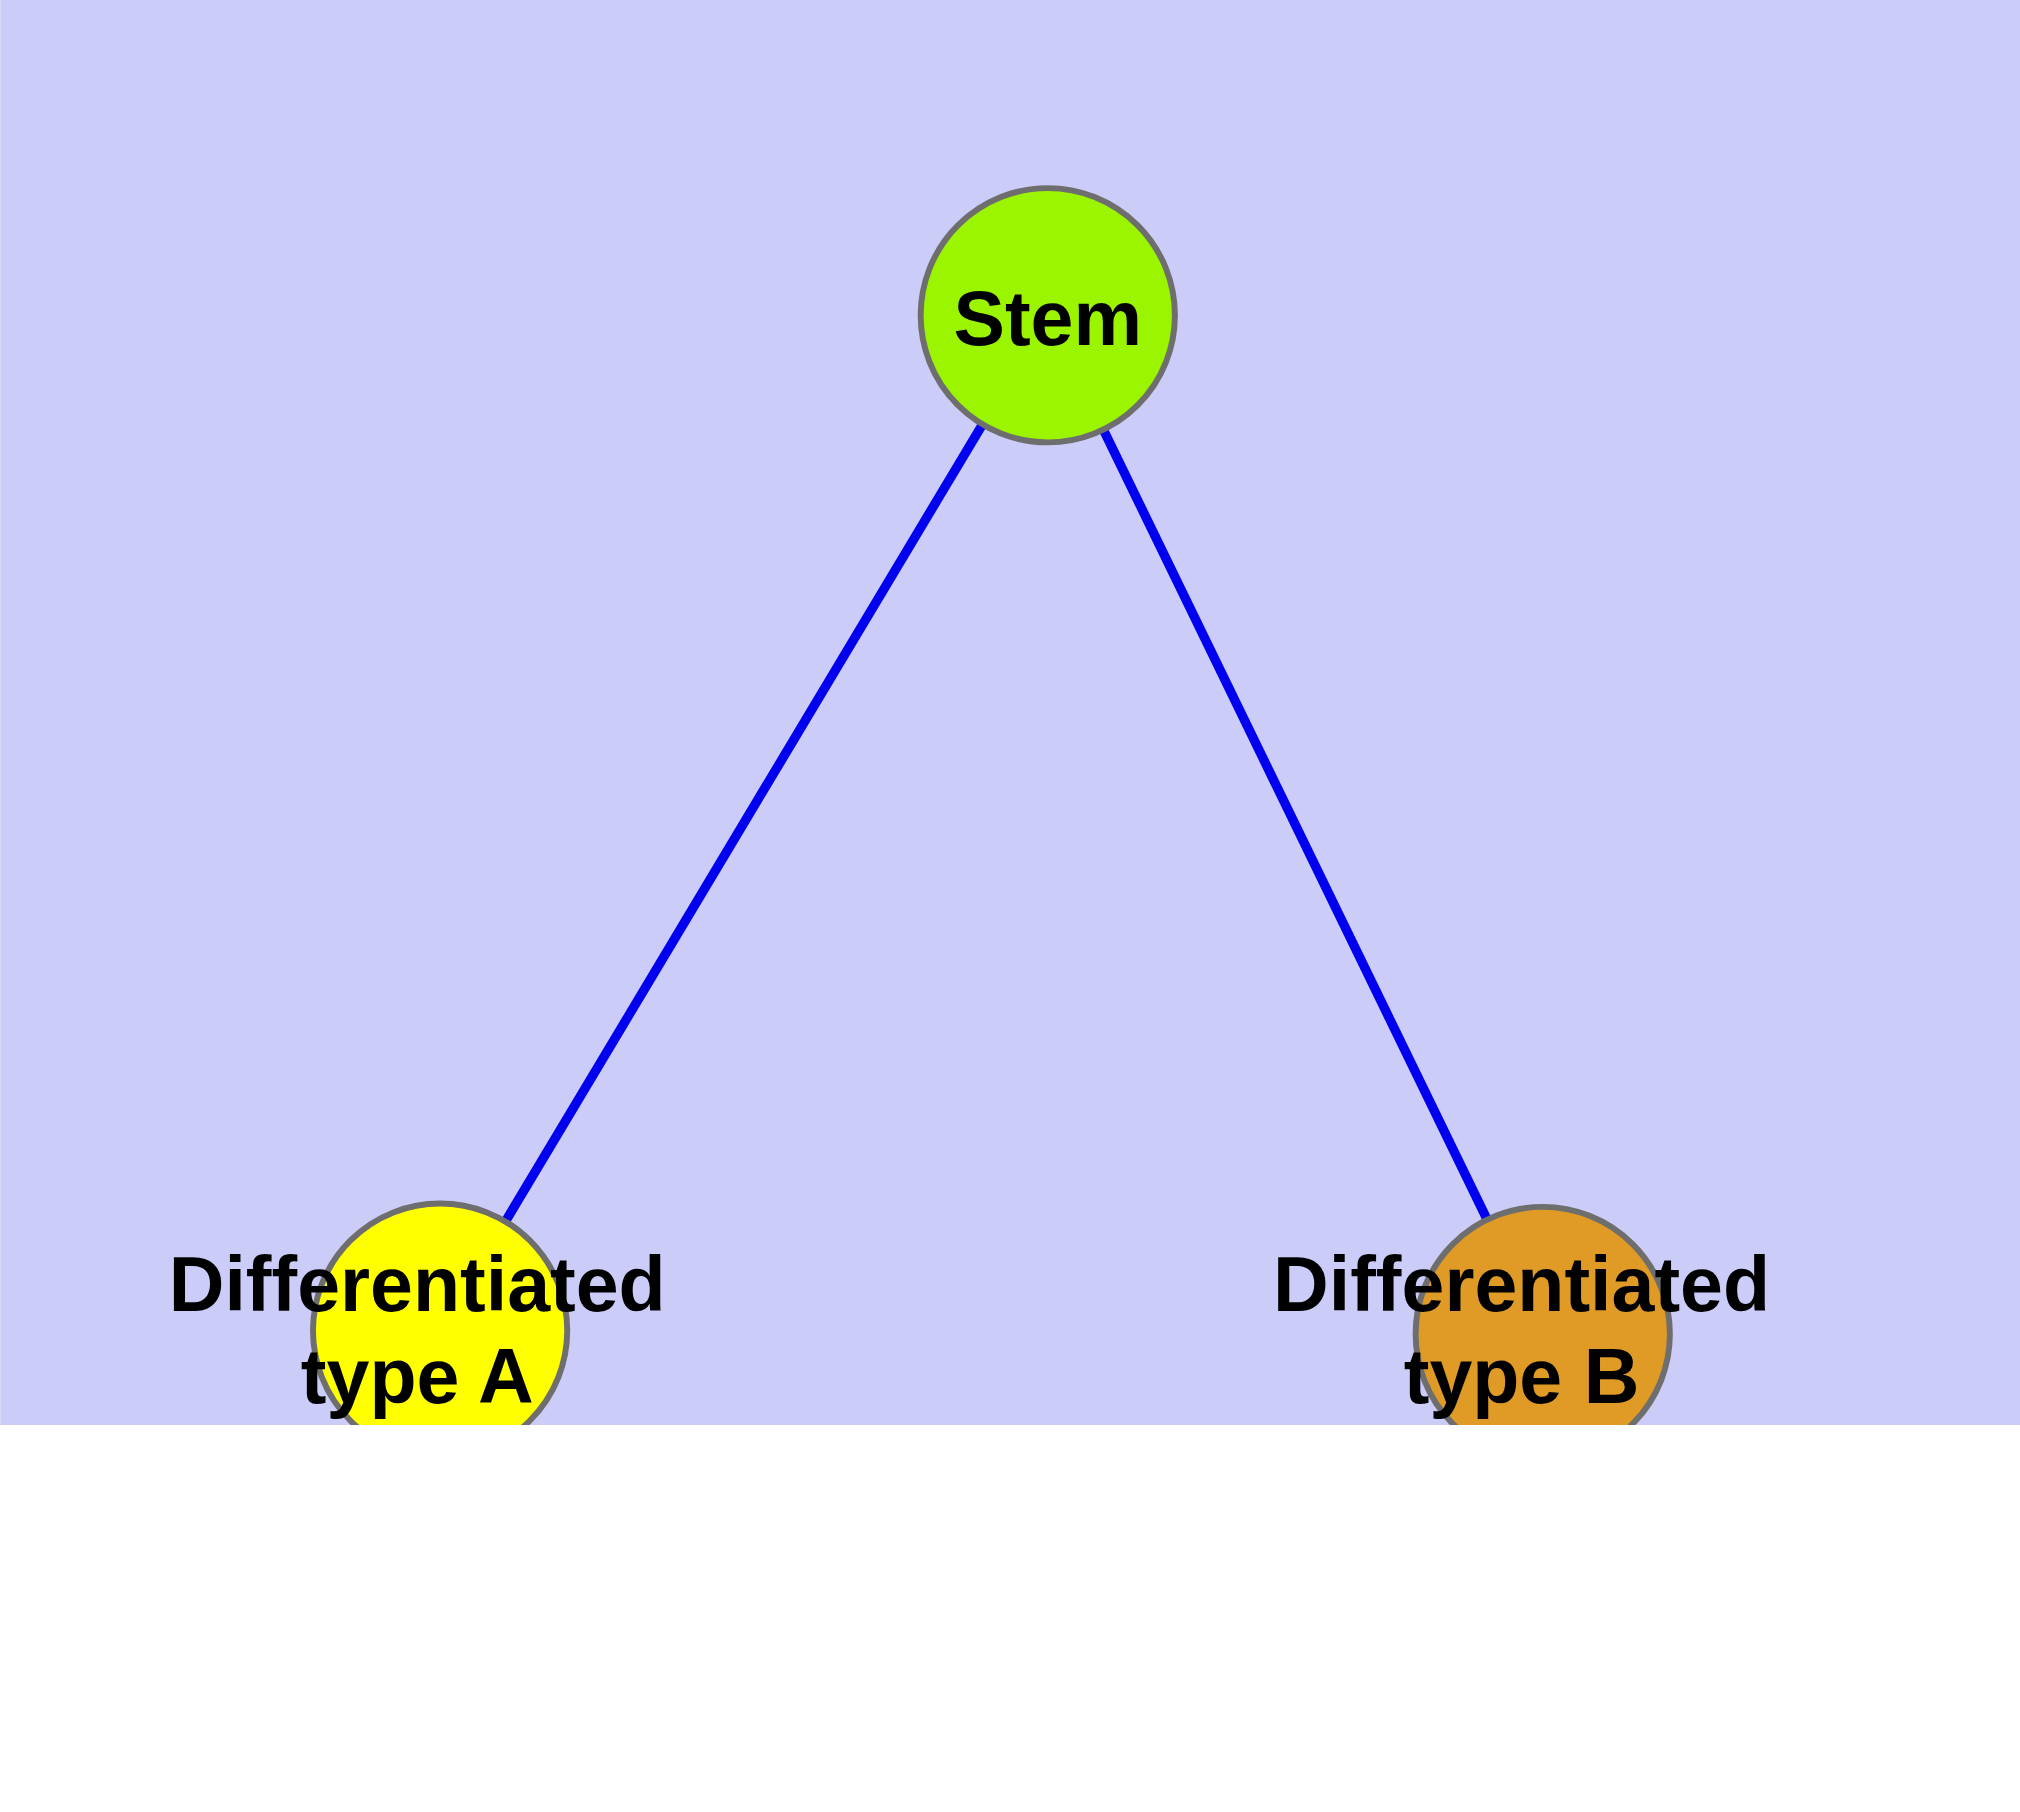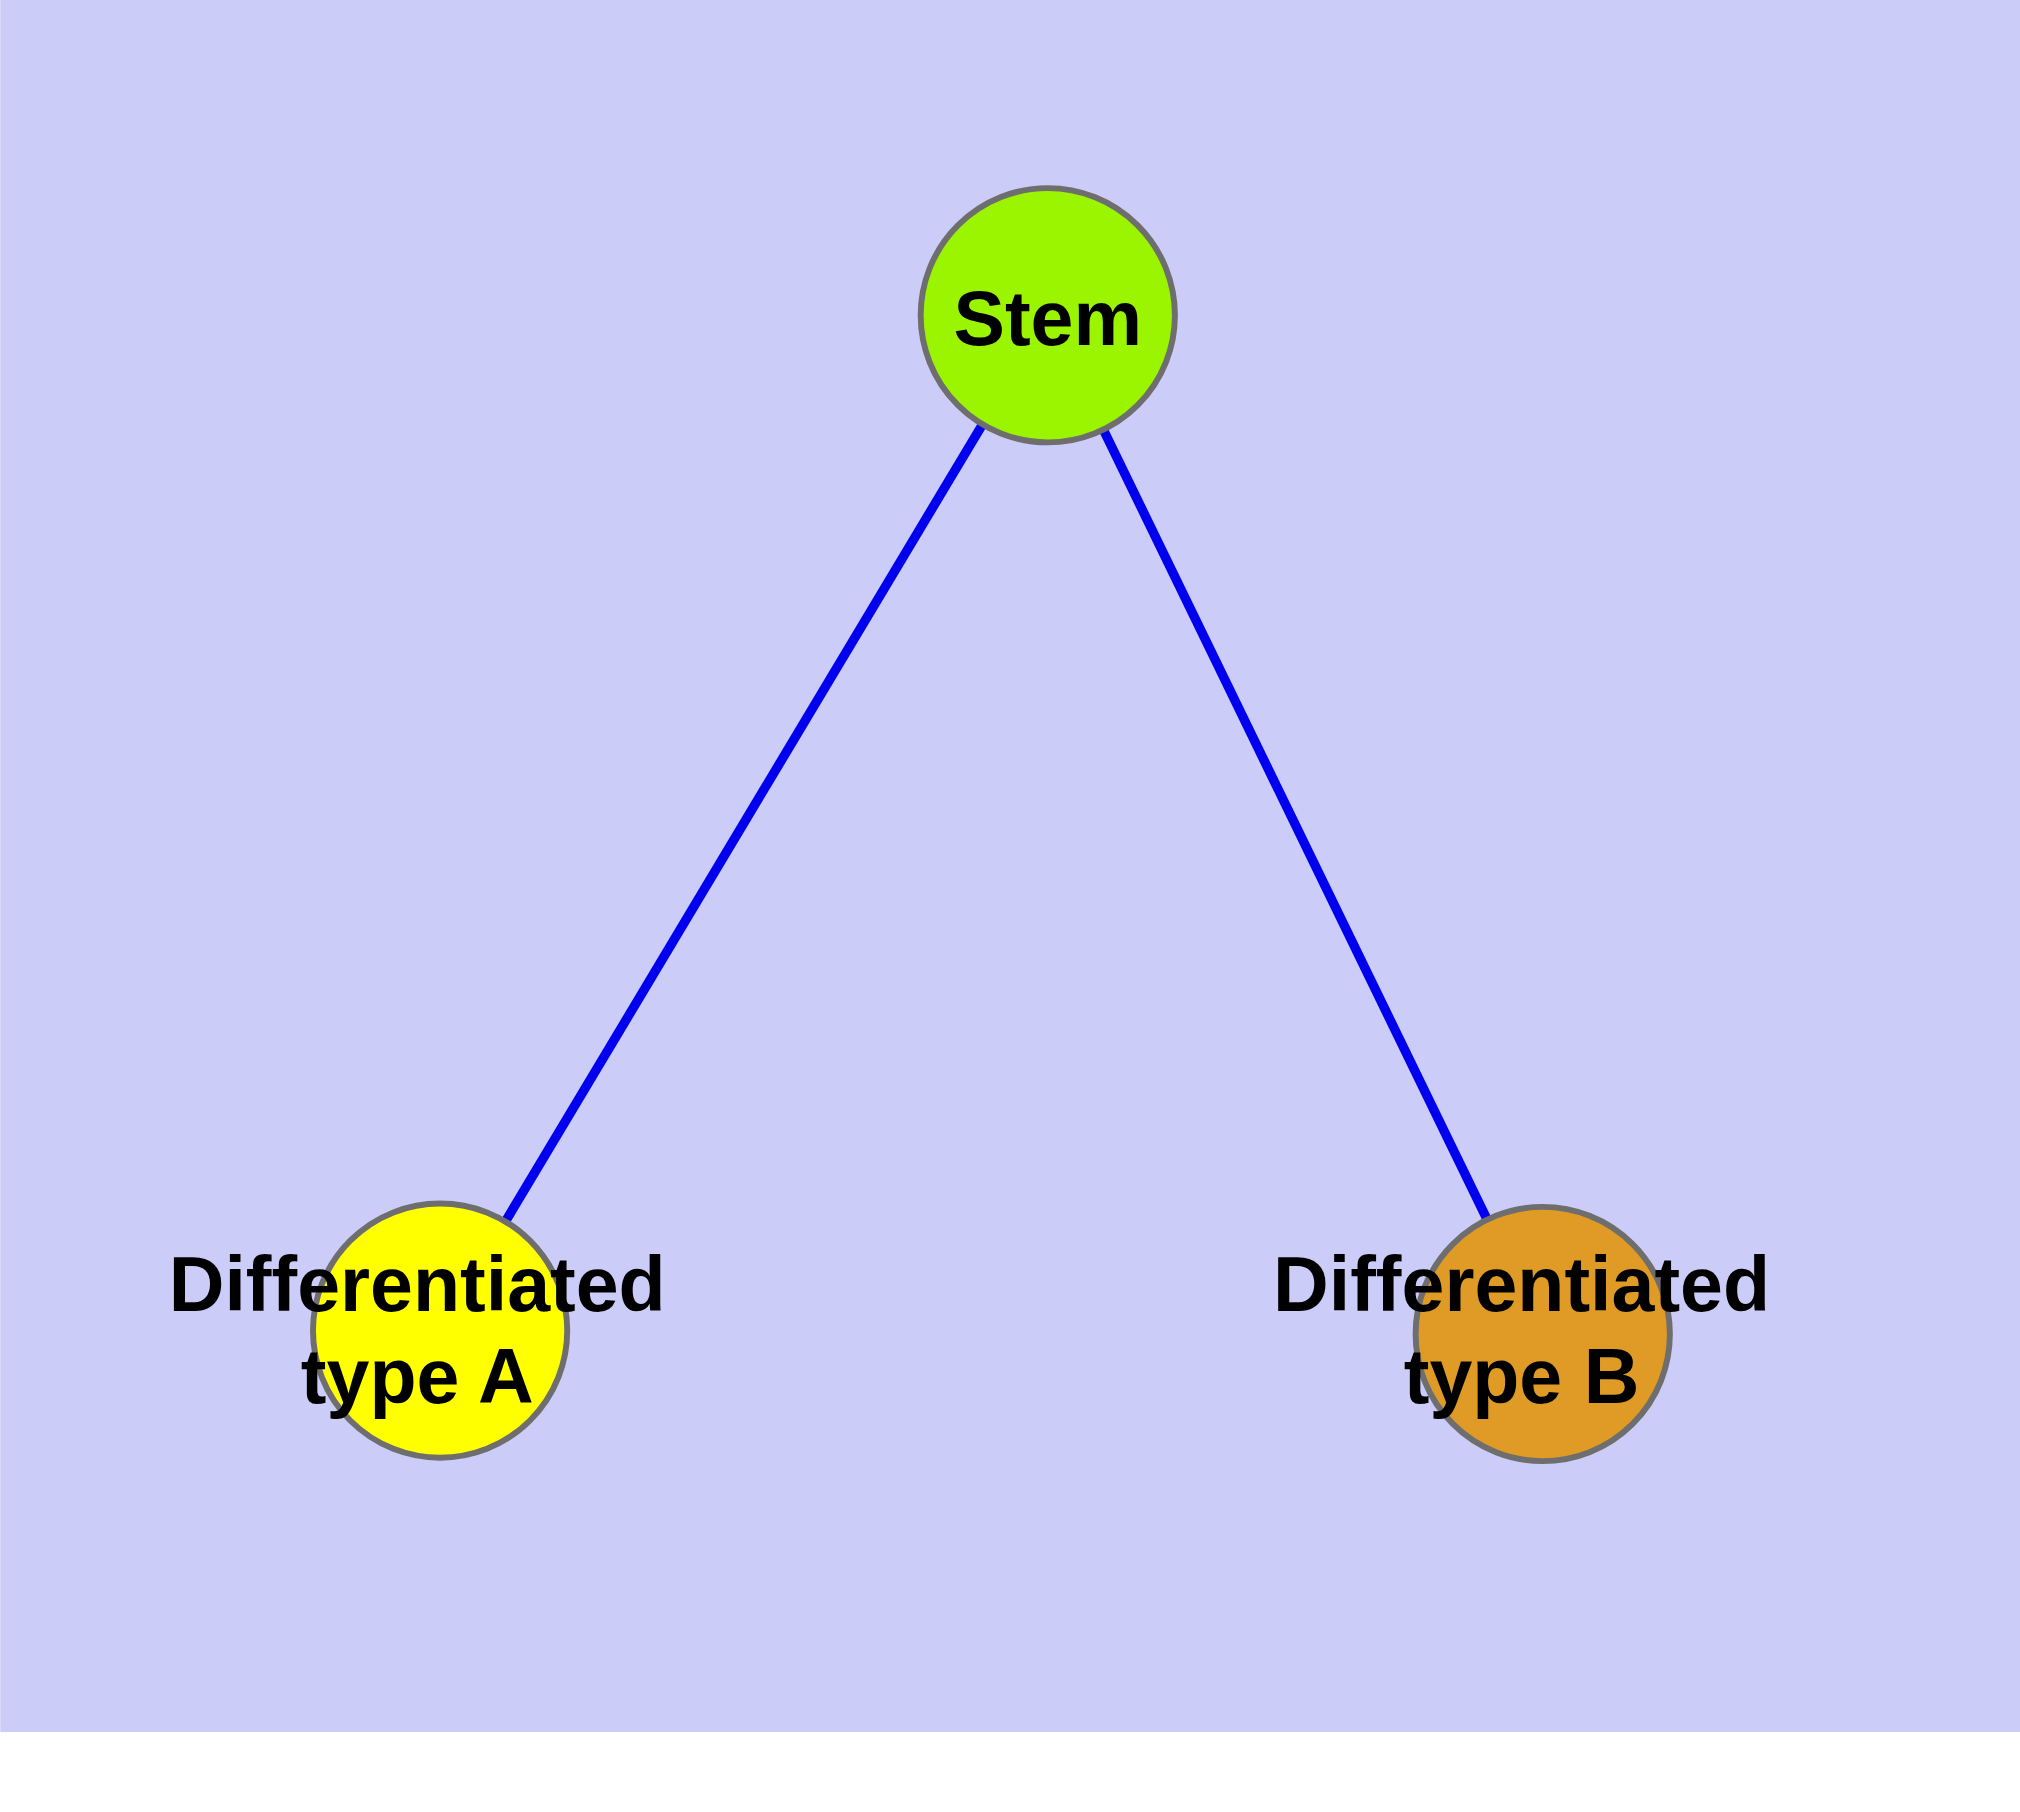--- a/index.html
+++ b/index.html
@@ -6,21 +6,21 @@
     margin: 0;
     padding: 0;
     background: #ffffff;
   }
   body {
     font-family: "Liberation Sans", sans-serif;
   }
   #canvas {
     position: relative;
     width: 2021px;
-    height: 1732px;
+    height: 1425px;
     overflow: hidden;
   }
   #graph-svg {
     position: absolute;
     left: 0;
     top: 0;
     width: 2021px;
     height: 1812px;
     display: block;
   }

